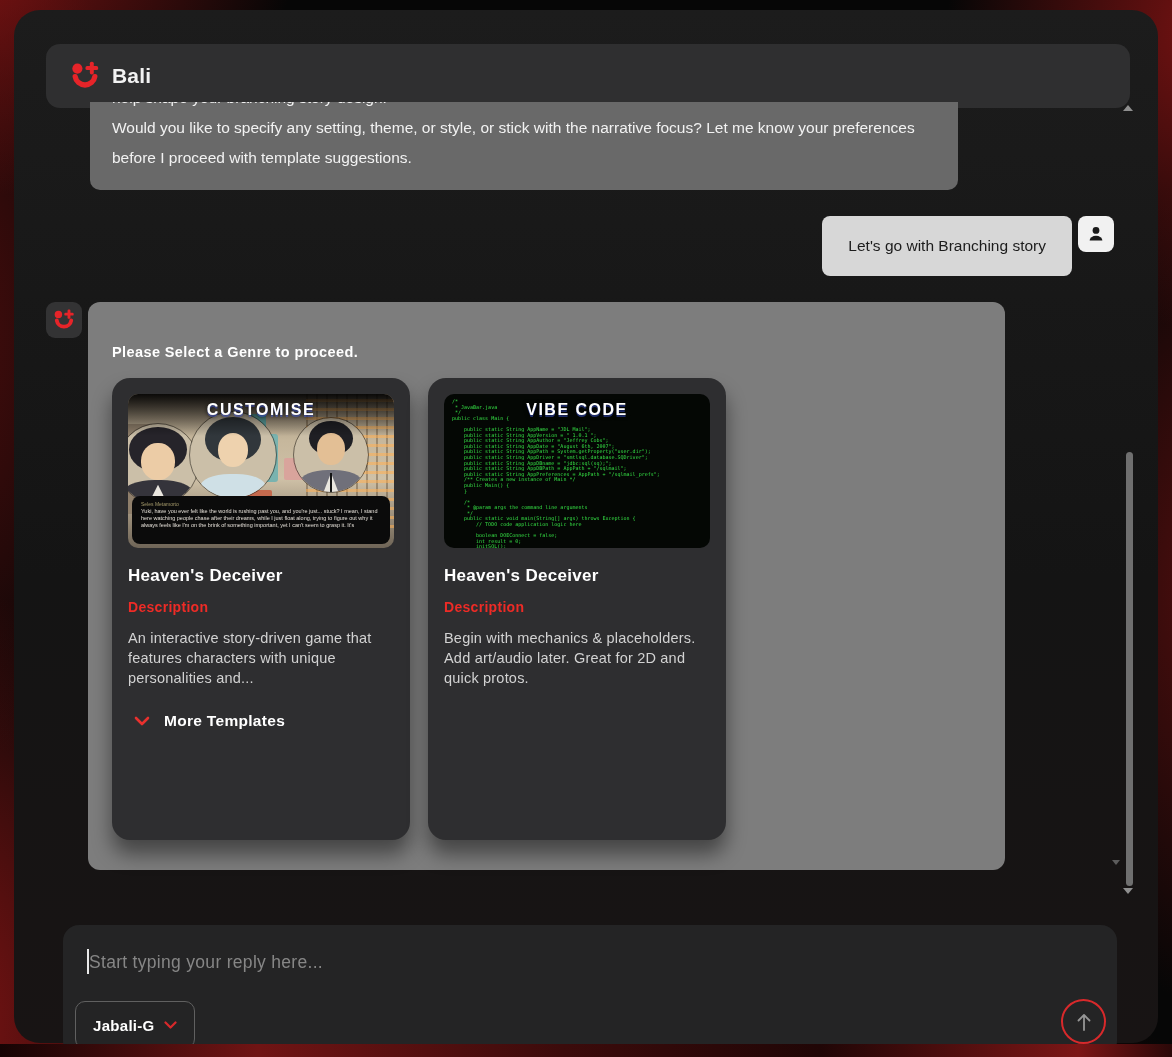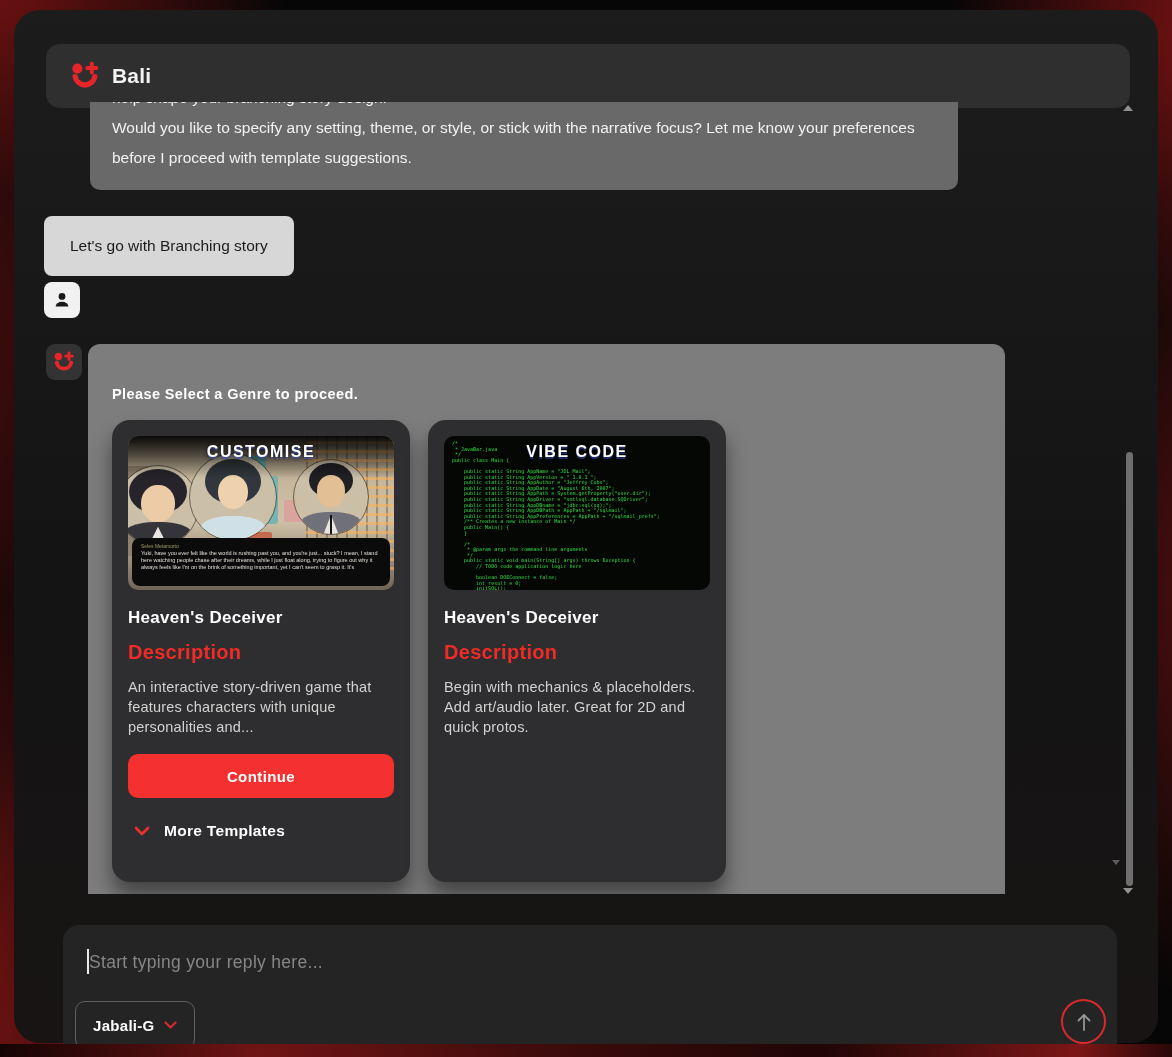--- a/index.html
+++ b/index.html
@@ -30,21 +30,21 @@
   .header-title { color:#f2f2f2; font-size:21px; font-weight:bold; letter-spacing:.2px; }
 
   
   .viewport { position:absolute; left:30px; top:92px; width:1086px; height:792px; overflow:hidden; }
 
   .bubble-assistant-1 { margin-left:46px; margin-top:-36px; width:868px;
     background:#696969; border-radius:10px; padding:17px 22px; color:#f2f2f2;
     font-size:15.5px; line-height:30px; }
   .clipped-line { display:block; }
 
-  .user-row { margin-top:26px; display:flex; justify-content:flex-end; align-items:flex-start; padding-right:16px; gap:6px;flex-direction:column; }
+  .user-row { margin-top:26px; display:flex; justify-content:flex-end; align-items:flex-start; padding-right:16px; gap:6px; }
   .bubble-user { background:#d7d7d7; border-radius:8px; min-height:60px; display:flex; align-items:center;
     padding:0 26px; color:#1c1c1c; font-size:15.5px; }
   .avatar-user { width:36px; height:36px; border-radius:8px; background:#f1f1f1; display:flex; align-items:center; justify-content:center; }
 
   .bot-row { margin-top:26px; display:flex; align-items:flex-start; padding-left:2px; gap:6px; }
   .avatar-bot { width:36px; height:36px; border-radius:9px; background:#333334; display:flex; align-items:center; justify-content:center; }
 
   .bubble-panel { width:917px; background:#7d7d7d; border-radius:12px; padding:42px 24px 30px 24px; }
   .genre-prompt { color:#fff; font-size:14.5px; font-weight:bold; letter-spacing:.4px; }
 
@@ -84,21 +84,21 @@
   .vn-name { font-size:5px; color:#a59a6b; line-height:7px; }
   .vn-text { font-size:5.5px; line-height:6.9px; color:#e3ded6; }
 
   
   .code { background:#040704; padding:5px 0 0 8px; }
   .code-lines { position:relative; z-index:1; font-family:"DejaVu Sans Mono", monospace;
     font-size:5px; line-height:5.6px; color:#35e045; }
   .code-line { white-space:pre; min-height:5.6px; }
 
   .card-title { margin-top:18px; color:#fff; font-size:17px; font-weight:800; letter-spacing:.3px; }
-  .card-desc-label { margin-top:13px; color:#ee2b26; font-size:20px; font-weight:bold; letter-spacing:.3px; }
+  .card-desc-label { margin-top:13px; color:#ee2b26; font-size:14px; font-weight:bold; letter-spacing:.3px; }
   .card-desc { margin-top:13px; color:#d2d2d2; font-size:14.5px; line-height:20px; letter-spacing:.2px; }
   .card-btn { display:block; width:266px; height:44px; border:none; border-radius:10px; margin-top:17px;
     color:#fff; font-family:inherit; font-size:15px; font-weight:bold; letter-spacing:.4px; cursor:pointer; }
   .btn-red { background:#f43030; }
   .btn-blue { background:#3c6ce0; }
   .more-row { margin-top:24px; display:flex; align-items:center; gap:14px; padding-left:6px; cursor:pointer; }
   .more-label { color:#fff; font-size:15.5px; font-weight:bold; letter-spacing:.3px; }
 
   
   .tri { width:0; height:0; position:absolute; }
@@ -208,21 +208,20 @@
 
                 <div class="vn-dialog">
                   <div class="vn-name">Seles Metamorto</div>
                   <div class="vn-text">Yuki, have you ever felt like the world is rushing past you, and you're just... stuck? I mean, I stand here watching people chase after their dreams, while I just float along, trying to figure out why it always feels like I'm on the brink of something important, yet I can't seem to grasp it. It's</div>
                 </div>
               </div>
 
               <div class="card-title">Heaven's Deceiver</div>
               <div class="card-desc-label">Description</div>
               <div class="card-desc">An interactive story-driven game that features characters with unique personalities and...</div>
-              <button class="card-btn btn-red">Continue</button>
               <div class="more-row">
                 <svg width="16" height="10" viewBox="0 0 16 10">
                   <path d="M2 2 L8 8 L14 2" stroke="#e8312e" stroke-width="2.6" fill="none" stroke-linecap="round" stroke-linejoin="round"></path>
                 </svg>
                 <span class="more-label">More Templates</span>
               </div>
             </div>
 
             <div class="card">
               <div class="preview code">

